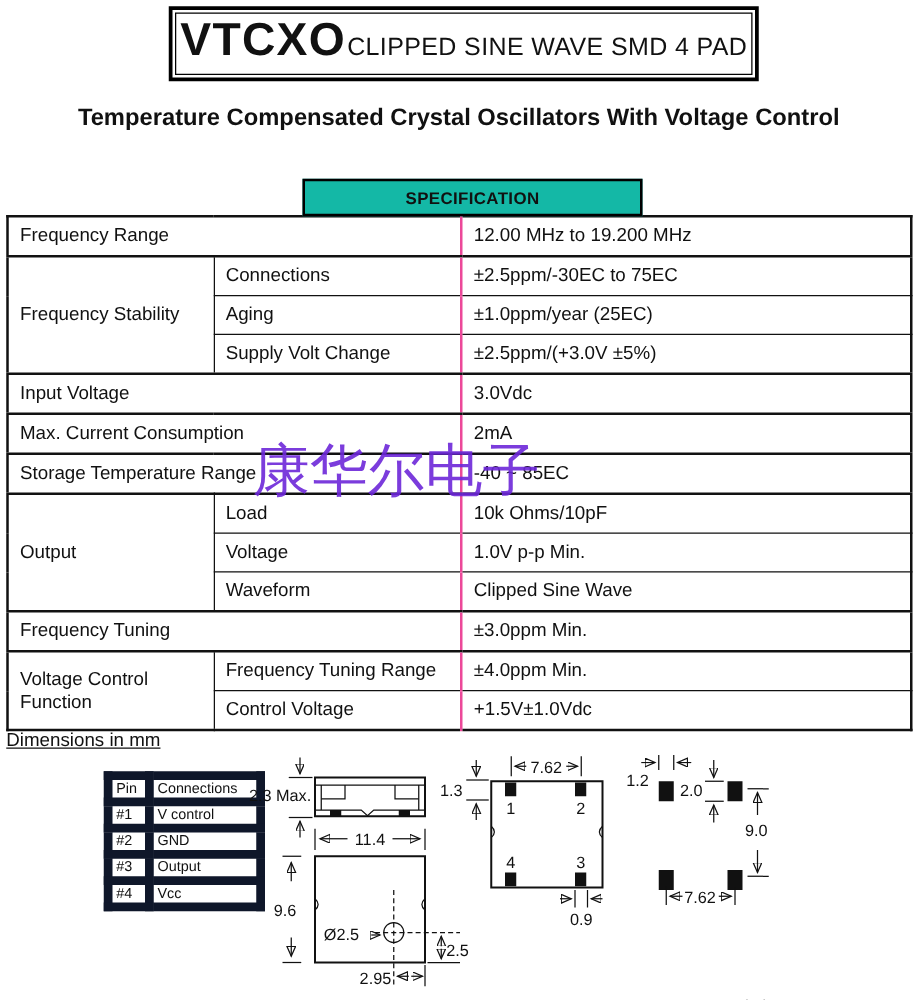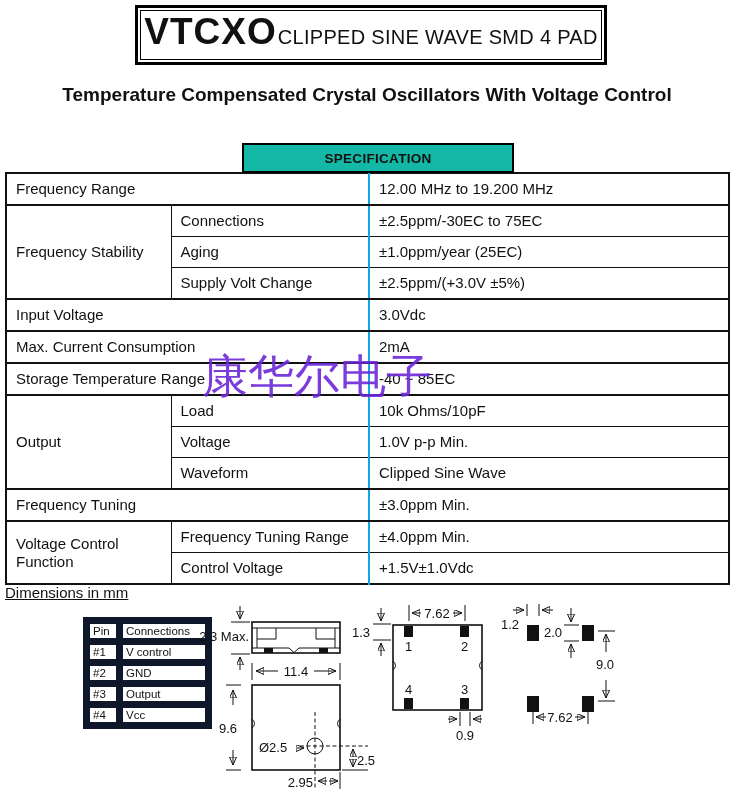--- a/index.html
+++ b/index.html
@@ -15,21 +15,21 @@
   .subtitle{position:absolute;left:0;top:84px;width:734px;text-align:center;font-size:19px;font-weight:bold;}
 
   .spec-box{position:absolute;left:242px;top:143px;width:272px;height:30px;border:2px solid #000;box-sizing:border-box;
             background:#14b8a6;z-index:2;display:flex;align-items:center;justify-content:center;
             font-size:13.5px;font-weight:bold;letter-spacing:.3px;}
 
   
   .spec-table{position:absolute;left:5px;top:172px;width:723px;border-collapse:collapse;table-layout:fixed;
               font-size:15px;border:2px solid #111;z-index:1;}
   .spec-table td{border:1px solid #111;height:30px;padding:0 4px 0 9px;vertical-align:middle;line-height:1.15;}
-  .spec-table td.val{border-left:2px solid #0ea5e9;margin-top:44px;}
+  .spec-table td.val{border-left:2px solid #ec4899;margin-top:44px;}
   .spec-table tr.gb td, .spec-table td.bb2{border-bottom:2px solid #111;}
 
   
   .watermark{position:absolute;left:202px;top:346px;font-size:46px;color:#6d28d9;opacity:.9;z-index:6;
              pointer-events:none;white-space:nowrap;font-family:sans-serif;}
 
   .dim-heading{position:absolute;left:5px;top:584px;font-size:15px;font-weight:normal;text-decoration:underline;}
 
   .pin-table{position:absolute;left:83px;top:617px;border-collapse:collapse;font-size:11.5px;}
   .pin-table td{border:7px solid #0f172a;height:14px;padding:0 3px;line-height:14px;white-space:nowrap;}

